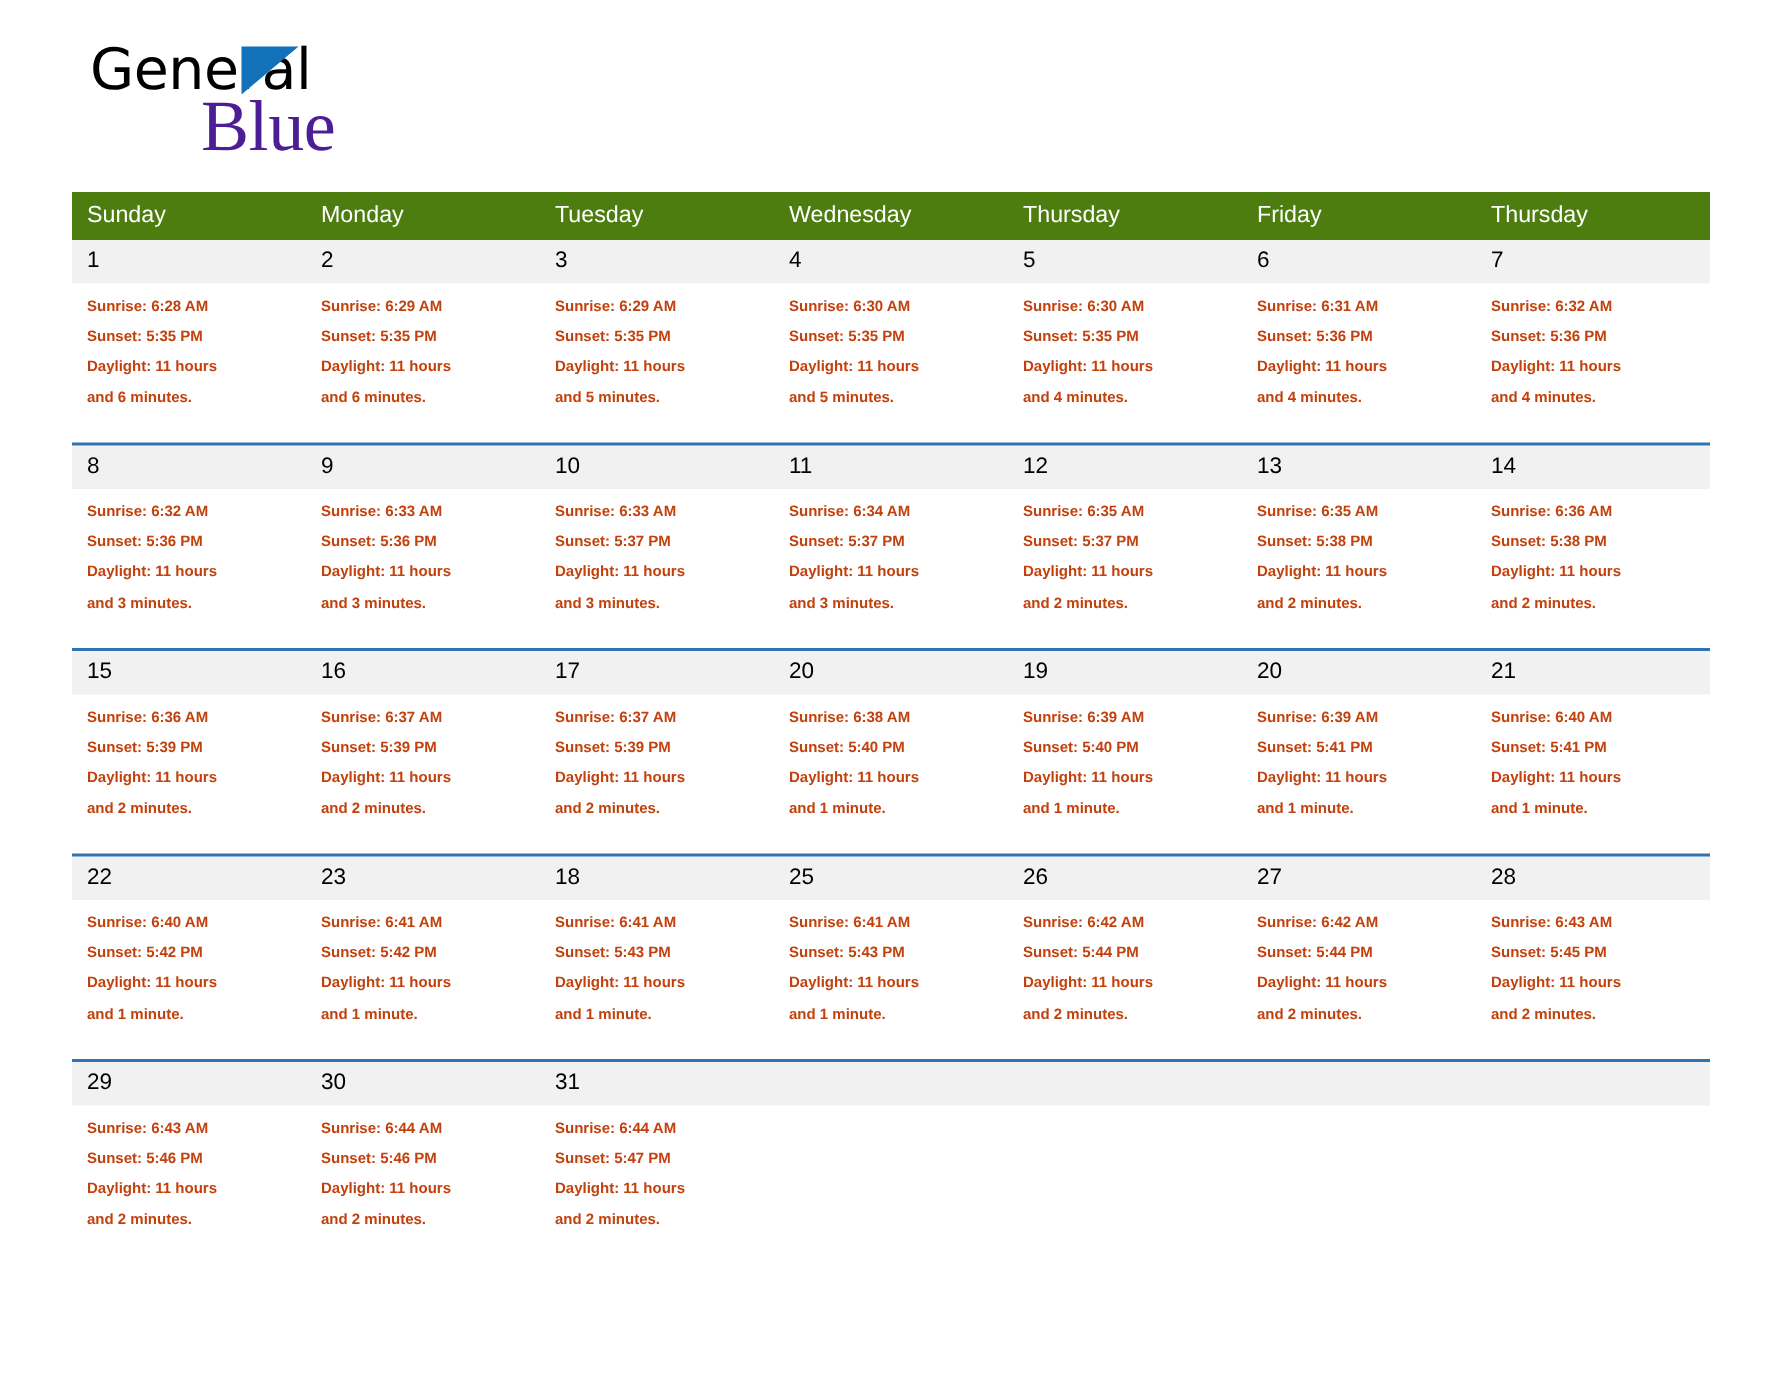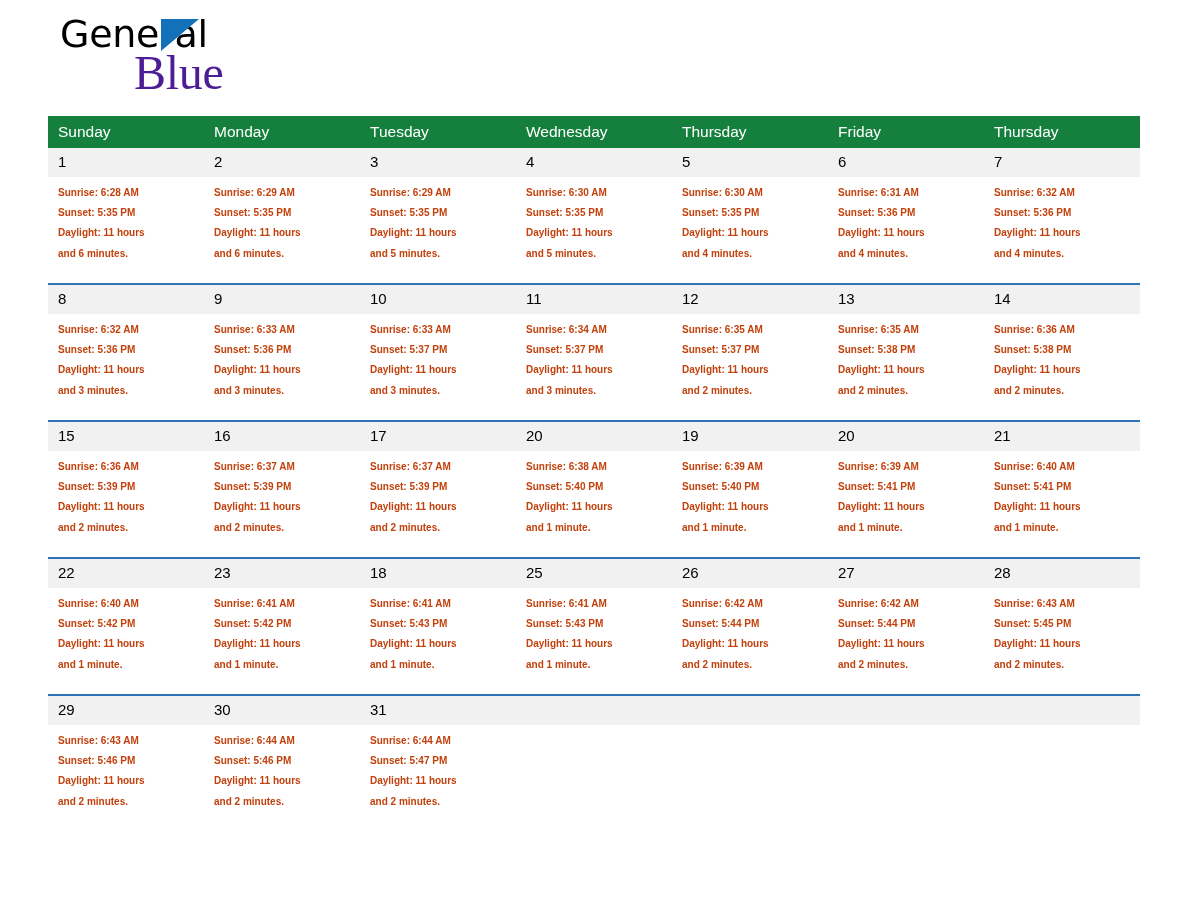--- a/index.html
+++ b/index.html
@@ -13,21 +13,21 @@
     height: 918px;
     font-family: "Liberation Sans", sans-serif;
     color: #000000;
     overflow: hidden;
   }
   .page {
     position: relative;
     width: 1188px;
     height: 918px;
     box-sizing: border-box;
-    padding: 4px 48px;
+    padding: 16px 48px;
   }
 
   
   .masthead {
     position: relative;
     height: 112px;
   }
   .brand {
     position: absolute;
     left: 12px;
@@ -90,21 +90,21 @@
 
   
   .calendar {
     width: 1092px;
     border-collapse: collapse;
     table-layout: fixed;
   }
   .calendar col { width: 156px; }
 
   thead th {
-    background: #15803d;
+    background: #4d7c0f;
     color: #ffffff;
     font-size: 15.5px;
     font-weight: 400;
     text-align: left;
     padding: 7px 0 7px 10px;
     height: 18px;
     vertical-align: middle;
   }
 
   tbody td {

